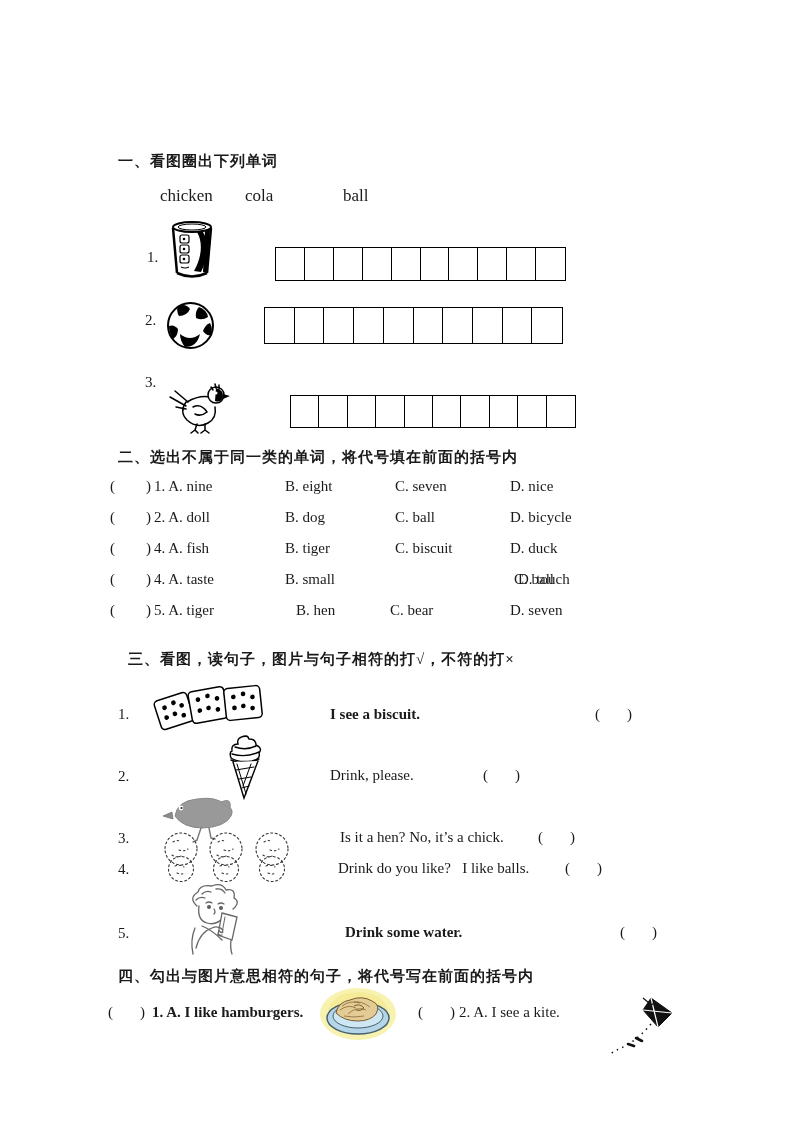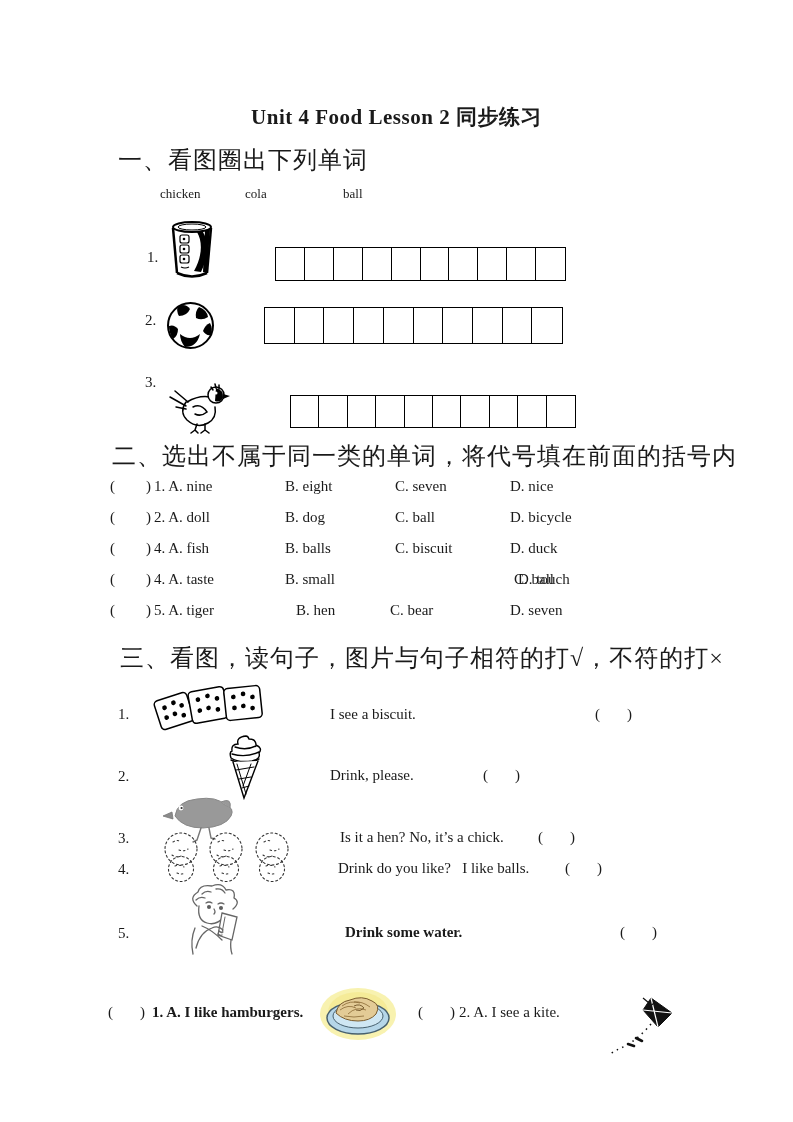--- a/index.html
+++ b/index.html
@@ -12,25 +12,25 @@
     color:#1a1a1a;
     overflow:hidden;
   }
   .abs{position:absolute;}
   .title{
     position:absolute;top:103px;left:0;width:100%;
     text-align:center;font-size:21px;font-weight:bold;
     letter-spacing:.5px;
   }
   .heading{
-    position:absolute;font-size:24px;font-weight:normal;
-    letter-spacing:1px;white-space:pre;
+    position:absolute;font-size:15px;font-weight:bold;
+    letter-spacing:1px;white-space:pre;margin-top:8px;
   }
   .num{position:absolute;font-size:15px;}
-  .word{position:absolute;font-size:13px;}
+  .word{position:absolute;font-size:17px;}
   .grid{position:absolute;display:flex;}
   .grid .cell{
     box-sizing:border-box;background:#fff;
     border:1.6px solid #000;margin-left:-1.6px;
   }
   .grid .cell:first-child{margin-left:0;}
   .mcrow{position:absolute;font-size:15px;width:620px;height:20px;}
   .mcrow span{position:absolute;white-space:pre;}
   .mc-po{left:0;}
   .mc-pc{left:36px;}
@@ -42,21 +42,20 @@
   .parens{position:absolute;font-size:15px;display:inline-flex;}
   .parens .pclose{margin-left:27px;}
   .s4label{position:absolute;font-size:15px;white-space:pre;}
   svg{display:block;}
 </style>
 </head>
 <body>
 
 <div class="page">
 
-  <div class="title">Unit 4 Food Lesson 2 同步练习</div>
 
   <div class="heading" style="left:118px;top:144px;">一、看图圈出下列单词</div>
 
   <span class="word" style="left:160px;top:186px;">chicken</span>
   <span class="word" style="left:245px;top:186px;">cola</span>
   <span class="word" style="left:343px;top:186px;">ball</span>
 
   <span class="num" style="left:147px;top:249px;">1.</span>
   <span class="abs" style="left:170px;top:220px;">
     <svg width="44" height="60" viewBox="0 0 44 60">
@@ -141,21 +140,21 @@
       <div class="cell" style="width: 30px; height: 33px;"></div>
       <div class="cell" style="width: 30px; height: 33px;"></div>
       <div class="cell" style="width: 30px; height: 33px;"></div>
       <div class="cell" style="width: 30px; height: 33px;"></div>
       <div class="cell" style="width: 30px; height: 33px;"></div>
       <div class="cell" style="width: 30px; height: 33px;"></div>
       <div class="cell" style="width: 30px; height: 33px;"></div>
       <div class="cell" style="width: 30px; height: 33px;"></div>
     </div>
 
-  <div class="heading" style="left:112px;top:440px;">二、选出不属于同一类的单词，将代号填在前面的括号内</div>
+  <div class="heading" style="left:118px;top:440px;">二、选出不属于同一类的单词，将代号填在前面的括号内</div>
 
   <div class="mcrow" style="left:110px;top:478px;">
     <span class="mc-po">(</span>
     <span class="mc-pc">)</span>
     <span class="mc-c0">1. A. nine</span>
     <span class="mc-c1">B. eight</span>
     <span class="mc-c2">C. seven</span>
     <span class="mc-c3">D. nice</span>
   </div>
   <div class="mcrow" style="left:110px;top:509px;">
@@ -163,42 +162,42 @@
     <span class="mc-pc">)</span>
     <span class="mc-c0">2. A. doll</span>
     <span class="mc-c1">B. dog</span>
     <span class="mc-c2">C. ball</span>
     <span class="mc-c3">D. bicycle</span>
   </div>
   <div class="mcrow" style="left:110px;top:540px;">
     <span class="mc-po">(</span>
     <span class="mc-pc">)</span>
     <span class="mc-c0">4. A. fish</span>
-    <span class="mc-c1">B. balls</span>
+    <span class="mc-c1">B. tiger</span>
     <span class="mc-c2">C. biscuit</span>
     <span class="mc-c3">D. duck</span>
   </div>
   <div class="mcrow" style="left:110px;top:571px;">
     <span class="mc-po">(</span>
     <span class="mc-pc">)</span>
     <span class="mc-c0">4. A. taste</span>
     <span class="mc-c1">B. small</span>
     <span class="mc-c2" style="left:404px">C. ball</span>
     <span class="mc-c3" style="left:408px">D. touch</span>
   </div>
   <div class="mcrow" style="left:110px;top:602px;">
     <span class="mc-po">(</span>
     <span class="mc-pc">)</span>
     <span class="mc-c0">5. A. tiger</span>
     <span class="mc-c1" style="left:186px">B. hen</span>
     <span class="mc-c2" style="left:280px">C. bear</span>
     <span class="mc-c3">D. seven</span>
   </div>
 
-  <div class="heading" style="left:120px;top:642px;">三、看图，读句子，图片与句子相符的打√，不符的打×</div>
+  <div class="heading" style="left:128px;top:642px;">三、看图，读句子，图片与句子相符的打√，不符的打×</div>
 
   <span class="num" style="left:118px;top:706px;">1.</span>
   <span class="abs" style="left:152px;top:681px;">
     <svg width="112" height="52" viewBox="0 0 112 52">
       <g fill="#fff" stroke="#000" stroke-width="1.5" stroke-linejoin="round">
         <g transform="rotate(-18 22 30)">
           <rect x="5" y="15" width="34" height="30" rx="4"></rect>
           <circle cx="14" cy="24" r="1.6" fill="#000"></circle>
             <circle cx="24" cy="22" r="1.6" fill="#000"></circle>
           <circle cx="31" cy="27" r="1.6" fill="#000"></circle>
@@ -220,21 +219,21 @@
           <circle cx="82" cy="15" r="1.6" fill="#000"></circle>
             <circle cx="92" cy="13" r="1.6" fill="#000"></circle>
           <circle cx="101" cy="17" r="1.6" fill="#000"></circle>
             <circle cx="82" cy="26" r="1.6" fill="#000"></circle>
           <circle cx="91" cy="25" r="1.6" fill="#000"></circle>
             <circle cx="100" cy="28" r="1.6" fill="#000"></circle>
         </g>
       </g>
     </svg>
   </span>
-  <span class="sentence" style="left:330px;top:706px;">I see a biscuit.</span>
+  <span class="sentence" style="left:330px;top:706px;font-weight:bold;">I see a biscuit.</span>
   <span class="parens" style="left:595px;top:706px;">
     <span>(</span>
     <span class="pclose">)</span>
   </span>
 
   <span class="num" style="left:118px;top:768px;">2.</span>
   <span class="abs" style="left:222px;top:734px;">
     <svg width="46" height="68" viewBox="0 0 46 68">
       <g fill="#fff" stroke="#000" stroke-width="1.4" stroke-linecap="round">
         <path d="M24,2 Q14,3 16,10 Q9,10 10,17 Q7,18 9,24 Q16,29 30,27 Q39,25 37,19 Q41,14 34,11 Q34,5 27,5 Q26,2 24,2 Z"></path>
@@ -314,20 +313,21 @@
         <path d="M24,44 Q34,48 44,58"></path>
       </g>
     </svg>
   </span>
   <span class="sentence" style="left:345px;top:924px;font-weight:bold;">Drink some water.</span>
   <span class="parens" style="left:620px;top:924px;">
     <span>(</span>
     <span class="pclose">)</span>
   </span>
 
+  <div class="heading" style="left:118px;top:959px;">四、勾出与图片意思相符的句子，将代号写在前面的括号内</div>
 
   <span class="parens" style="left:108px;top:1004px;">
     <span>(</span>
     <span class="pclose">)</span>
   </span>
   <span class="s4label" style="left:152px;top:1004px;font-weight:bold;">1. A. I like hamburgers.</span>
 
   <span class="abs" style="left:318px;top:986px;">
     <svg width="80" height="58" viewBox="0 0 80 58">
       <ellipse cx="40" cy="28" rx="38" ry="26" fill="#f8f2b0"></ellipse>

